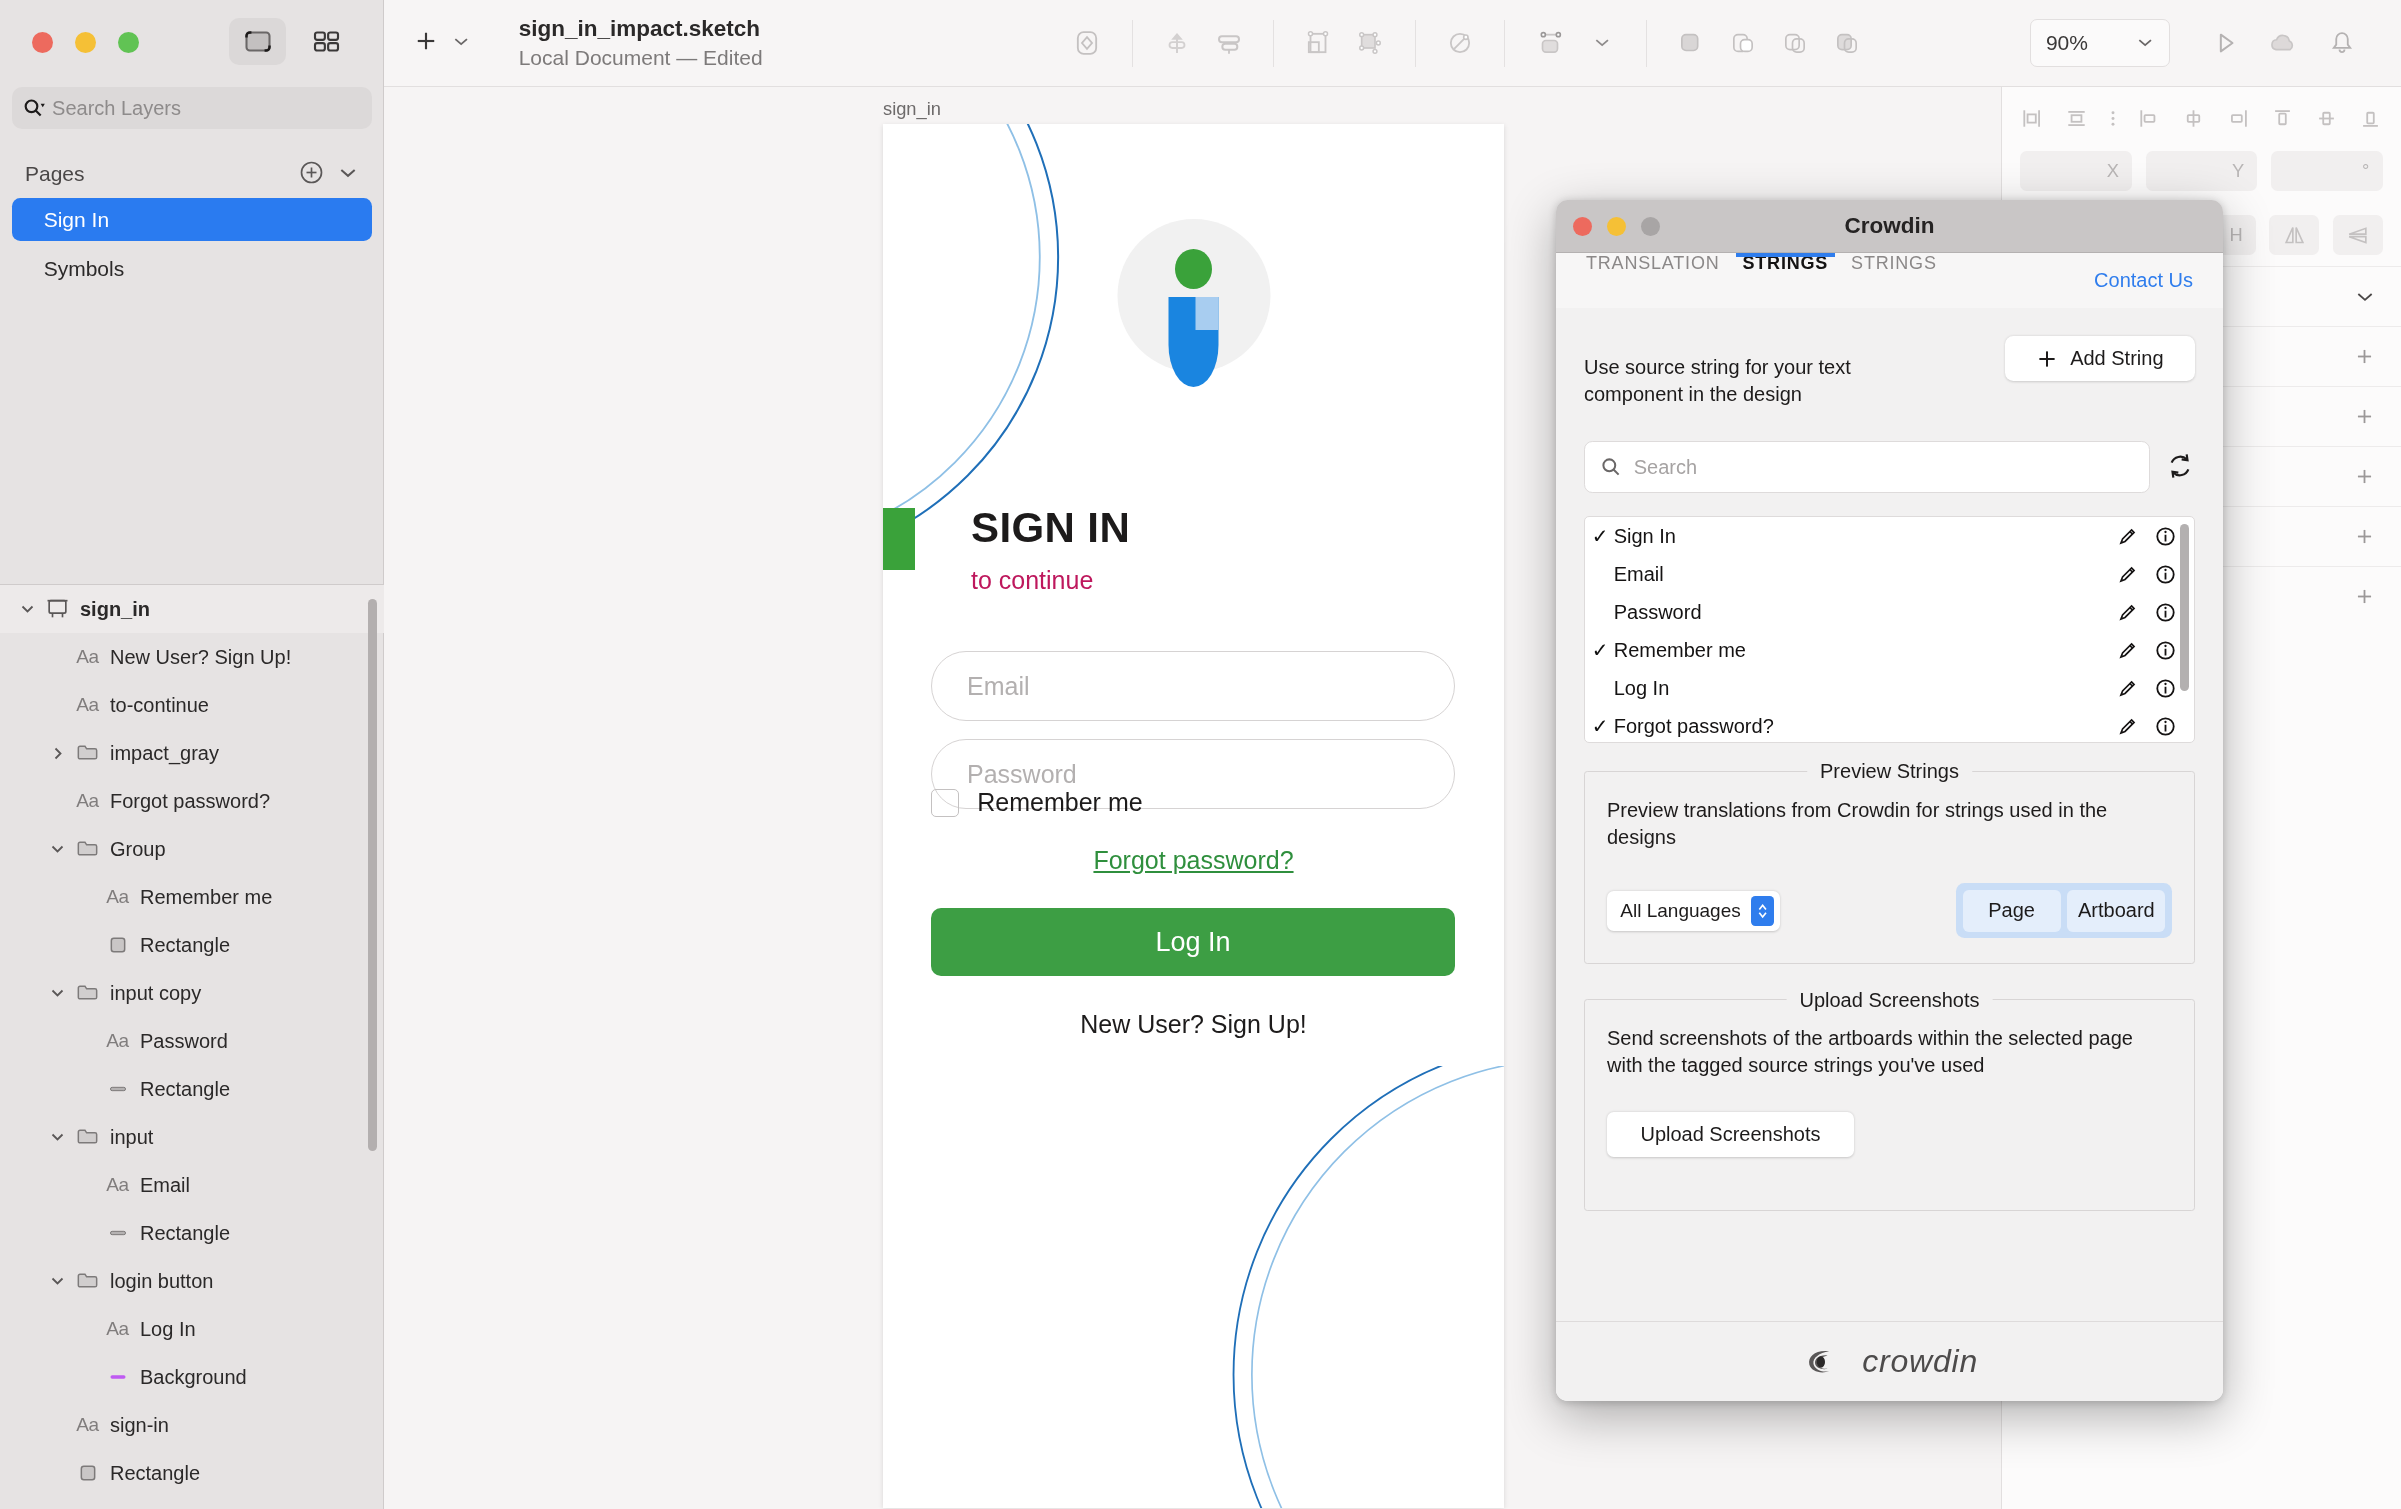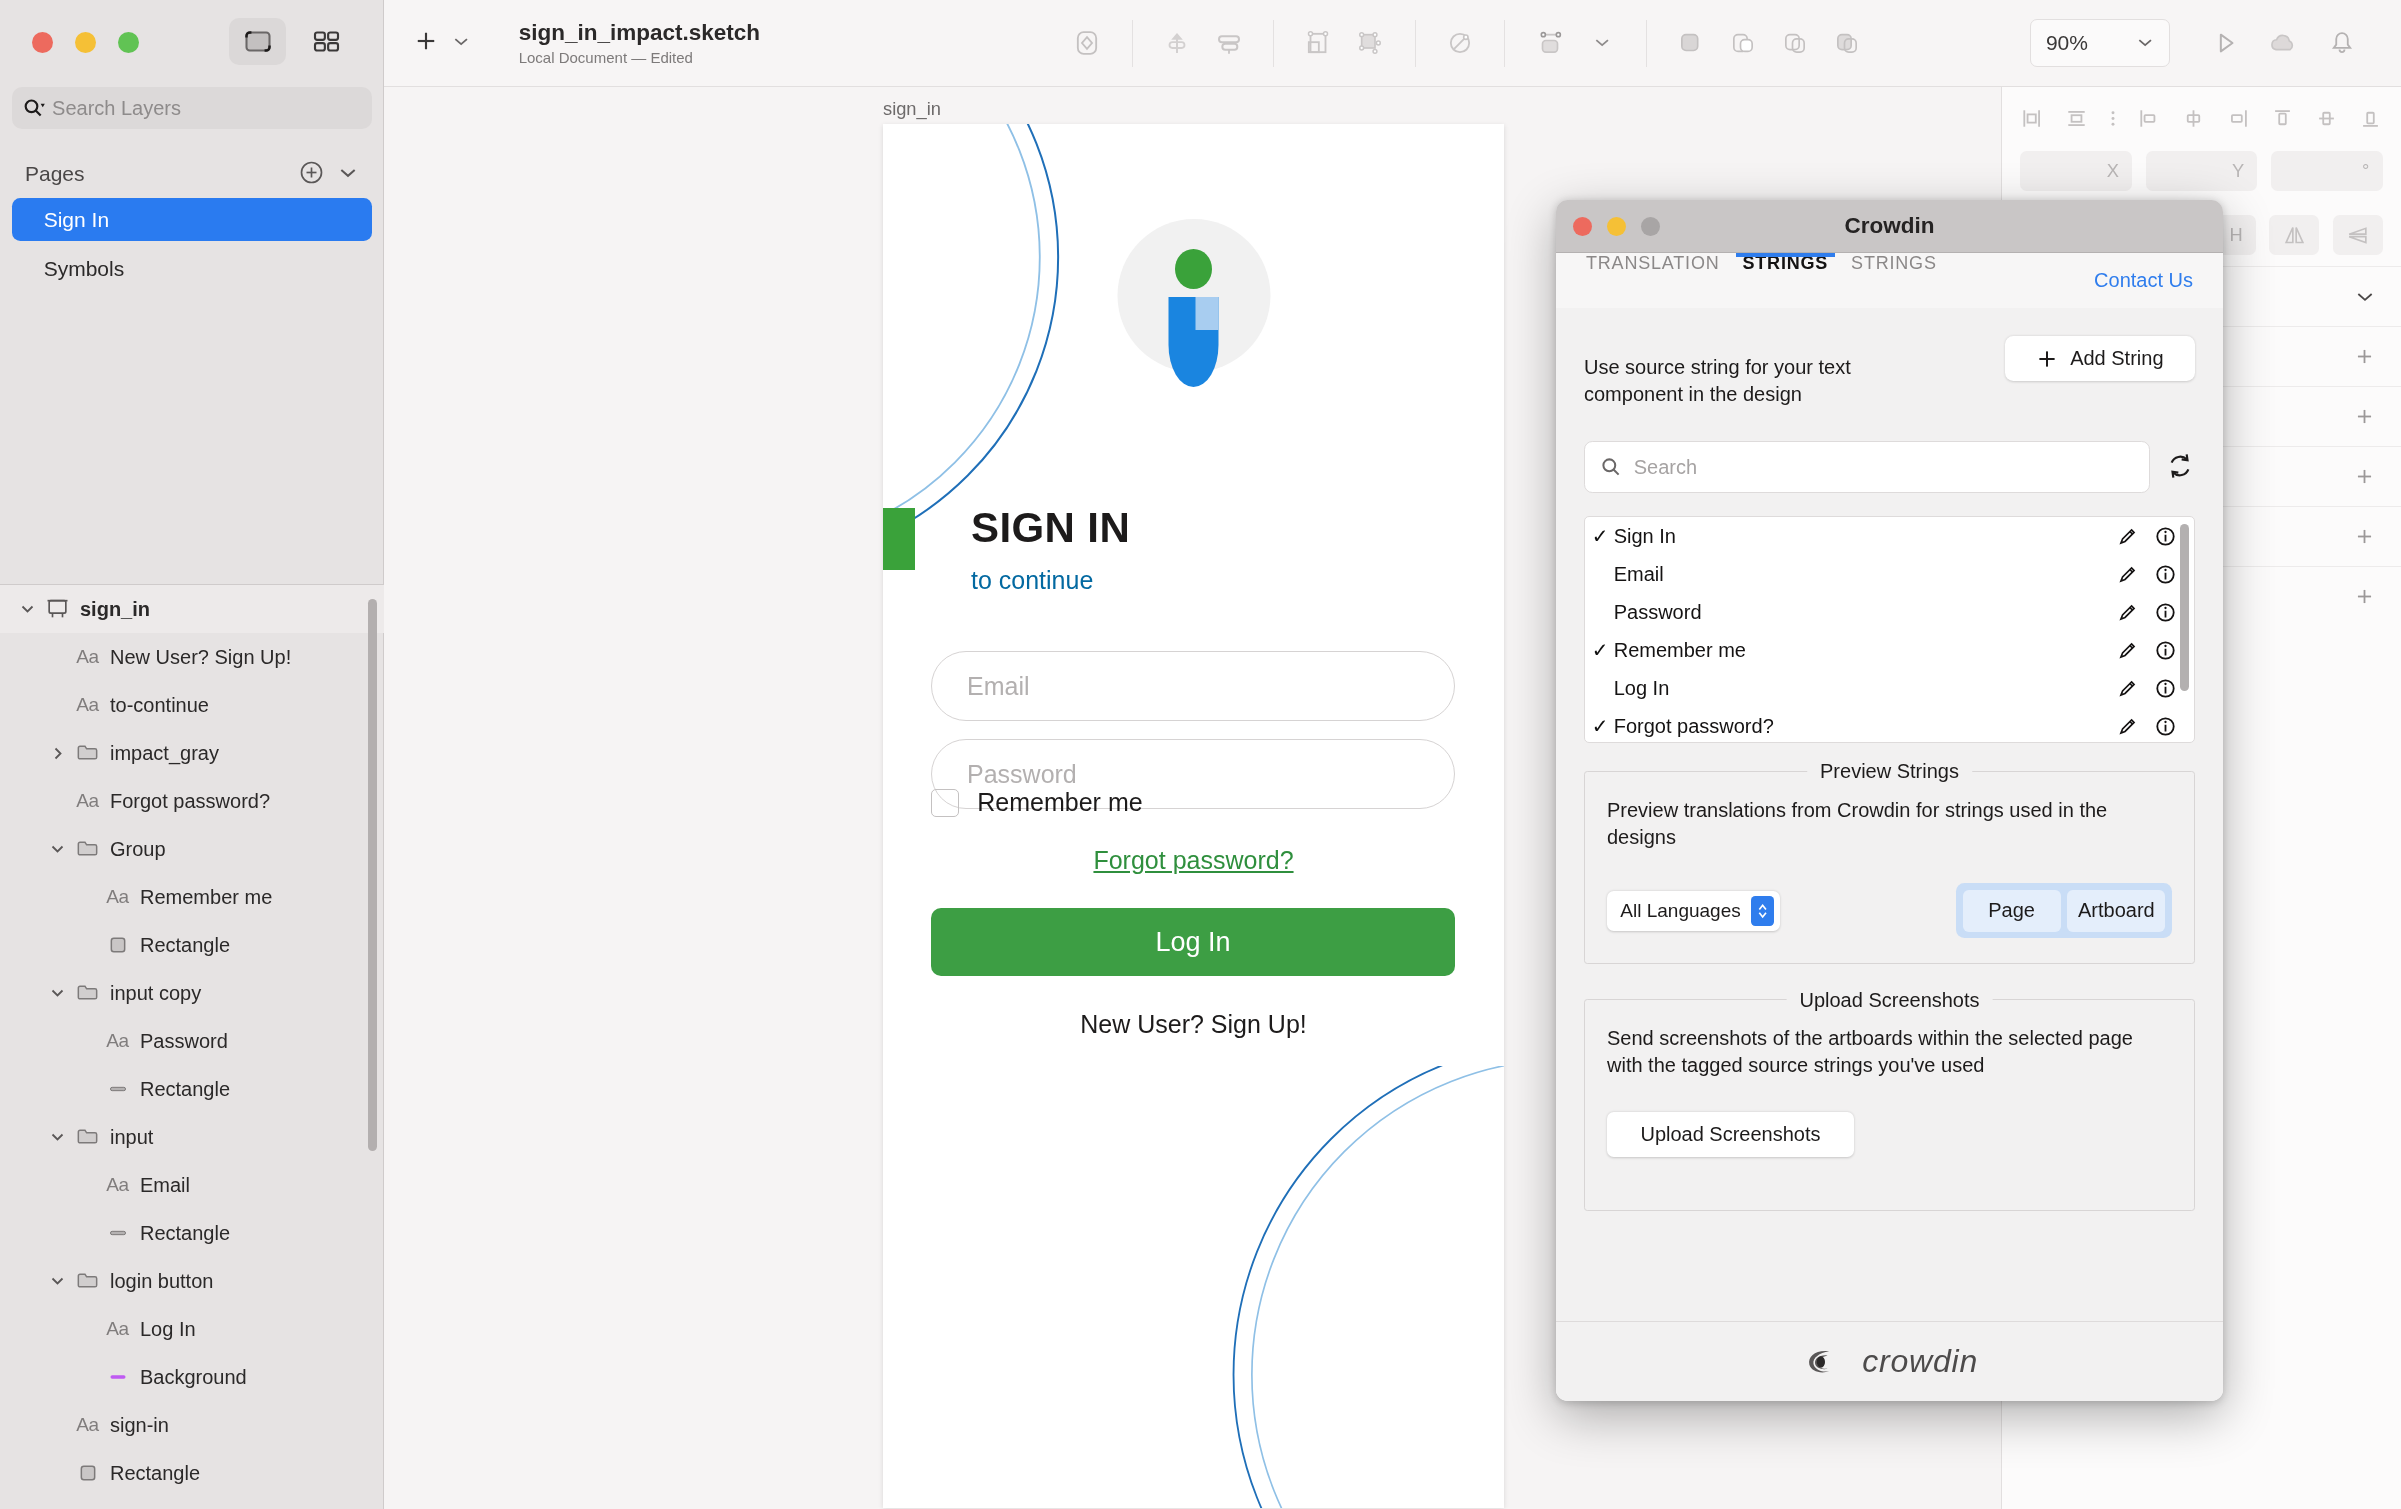--- a/index.html
+++ b/index.html
@@ -71,21 +71,21 @@
 
   
   .toolbar {
     position: absolute; left: 384px; top: 0; width: 2017px; height: 87px;
     background: #f7f5f5; border-bottom: 0.8px solid #e2dfdf;
     display: flex; align-items: center;
   }
   .tb-left { display: flex; align-items: center; gap: 11.7px; padding-left: 28px; }
   .doc-title { margin-left: 37px; }
   .doc-title .dt-name { font-size: 22.5px; font-weight: bold; color: #2b2929; }
-  .doc-title .dt-sub { font-size: 15px; color: #7d7a7a; margin-top: 3.3px; }
+  .doc-title .dt-sub { font-size: 21px; color: #7d7a7a; margin-top: 3.3px; }
 
   .tb-mid { position: absolute; left: 659px; display: flex; align-items: center; }
   .tb-grp { display: flex; align-items: center; padding: 0 18.3px; border-right: 0.8px solid #e4e1e1; height: 47px; }
   .tb-grp:last-child { border-right: none; }
   .tb-ico { width: 52px; height: 47px; display: flex; align-items: center; justify-content: center; }
 
   .tb-right { position: absolute; right: 33px; display: flex; align-items: center; gap: 6.7px; }
   .zoom-box {
     width: 140px; height: 48px; background: #fbfafa; border: 0.8px solid #e2dfdf;
     border-radius: 7px; display: flex; align-items: center; justify-content: space-between;
@@ -108,21 +108,21 @@
   .logo-badge {
     position: absolute; left: 50%; top: 95px; transform: translateX(-50%);
     width: 153px; height: 153px; border-radius: 50%; background: #f1f1f1;
   }
   .logo-dot { position: absolute; left: 50%; top: 30px; transform: translateX(-50%); width: 37px; height: 40px; border-radius: 50%; background: #3aa23a; }
   .logo-body { position: absolute; left: 50%; top: 78px; transform: translateX(-50%); width: 50px; height: 90px; background: #1a85e0; border-radius: 0 0 28px 28px / 0 0 47px 47px; }
   .logo-body::before { content:''; position:absolute; right:0; top:0; width:23px; height:33px; background:#a8cdf0; }
 
   .green-tab { position: absolute; left: 0; top: 384px; width: 32px; height: 62px; background: #3aa23a; }
   .ab-h1 { position: absolute; left: 88px; top: 380px; font-size: 42px; font-weight: bold; color: #1d1b1b; letter-spacing: 0.4px; }
-  .ab-sub { position: absolute; left: 88px; top: 442px; font-size: 25px; color: #0369a1; }
+  .ab-sub { position: absolute; left: 88px; top: 442px; font-size: 25px; color: #be185d; }
 
   .ab-input {
     position: absolute; left: 48px; width: 524px; height: 70px;
     border: 0.8px solid #d6d3d3; border-radius: 37px;
     display: flex; align-items: center; padding-left: 35px;
     font-size: 25px; color: #b3b0b0;
   }
   .ab-check { position: absolute; left: 48px; top: 664px; display: flex; align-items: center; gap: 18.3px; }
   .ab-check .box { width: 28px; height: 28px; border: 0.8px solid #c4c1c1; border-radius: 5px; }
   .ab-check .lbl { font-size: 25px; color: #1d1b1b; }

